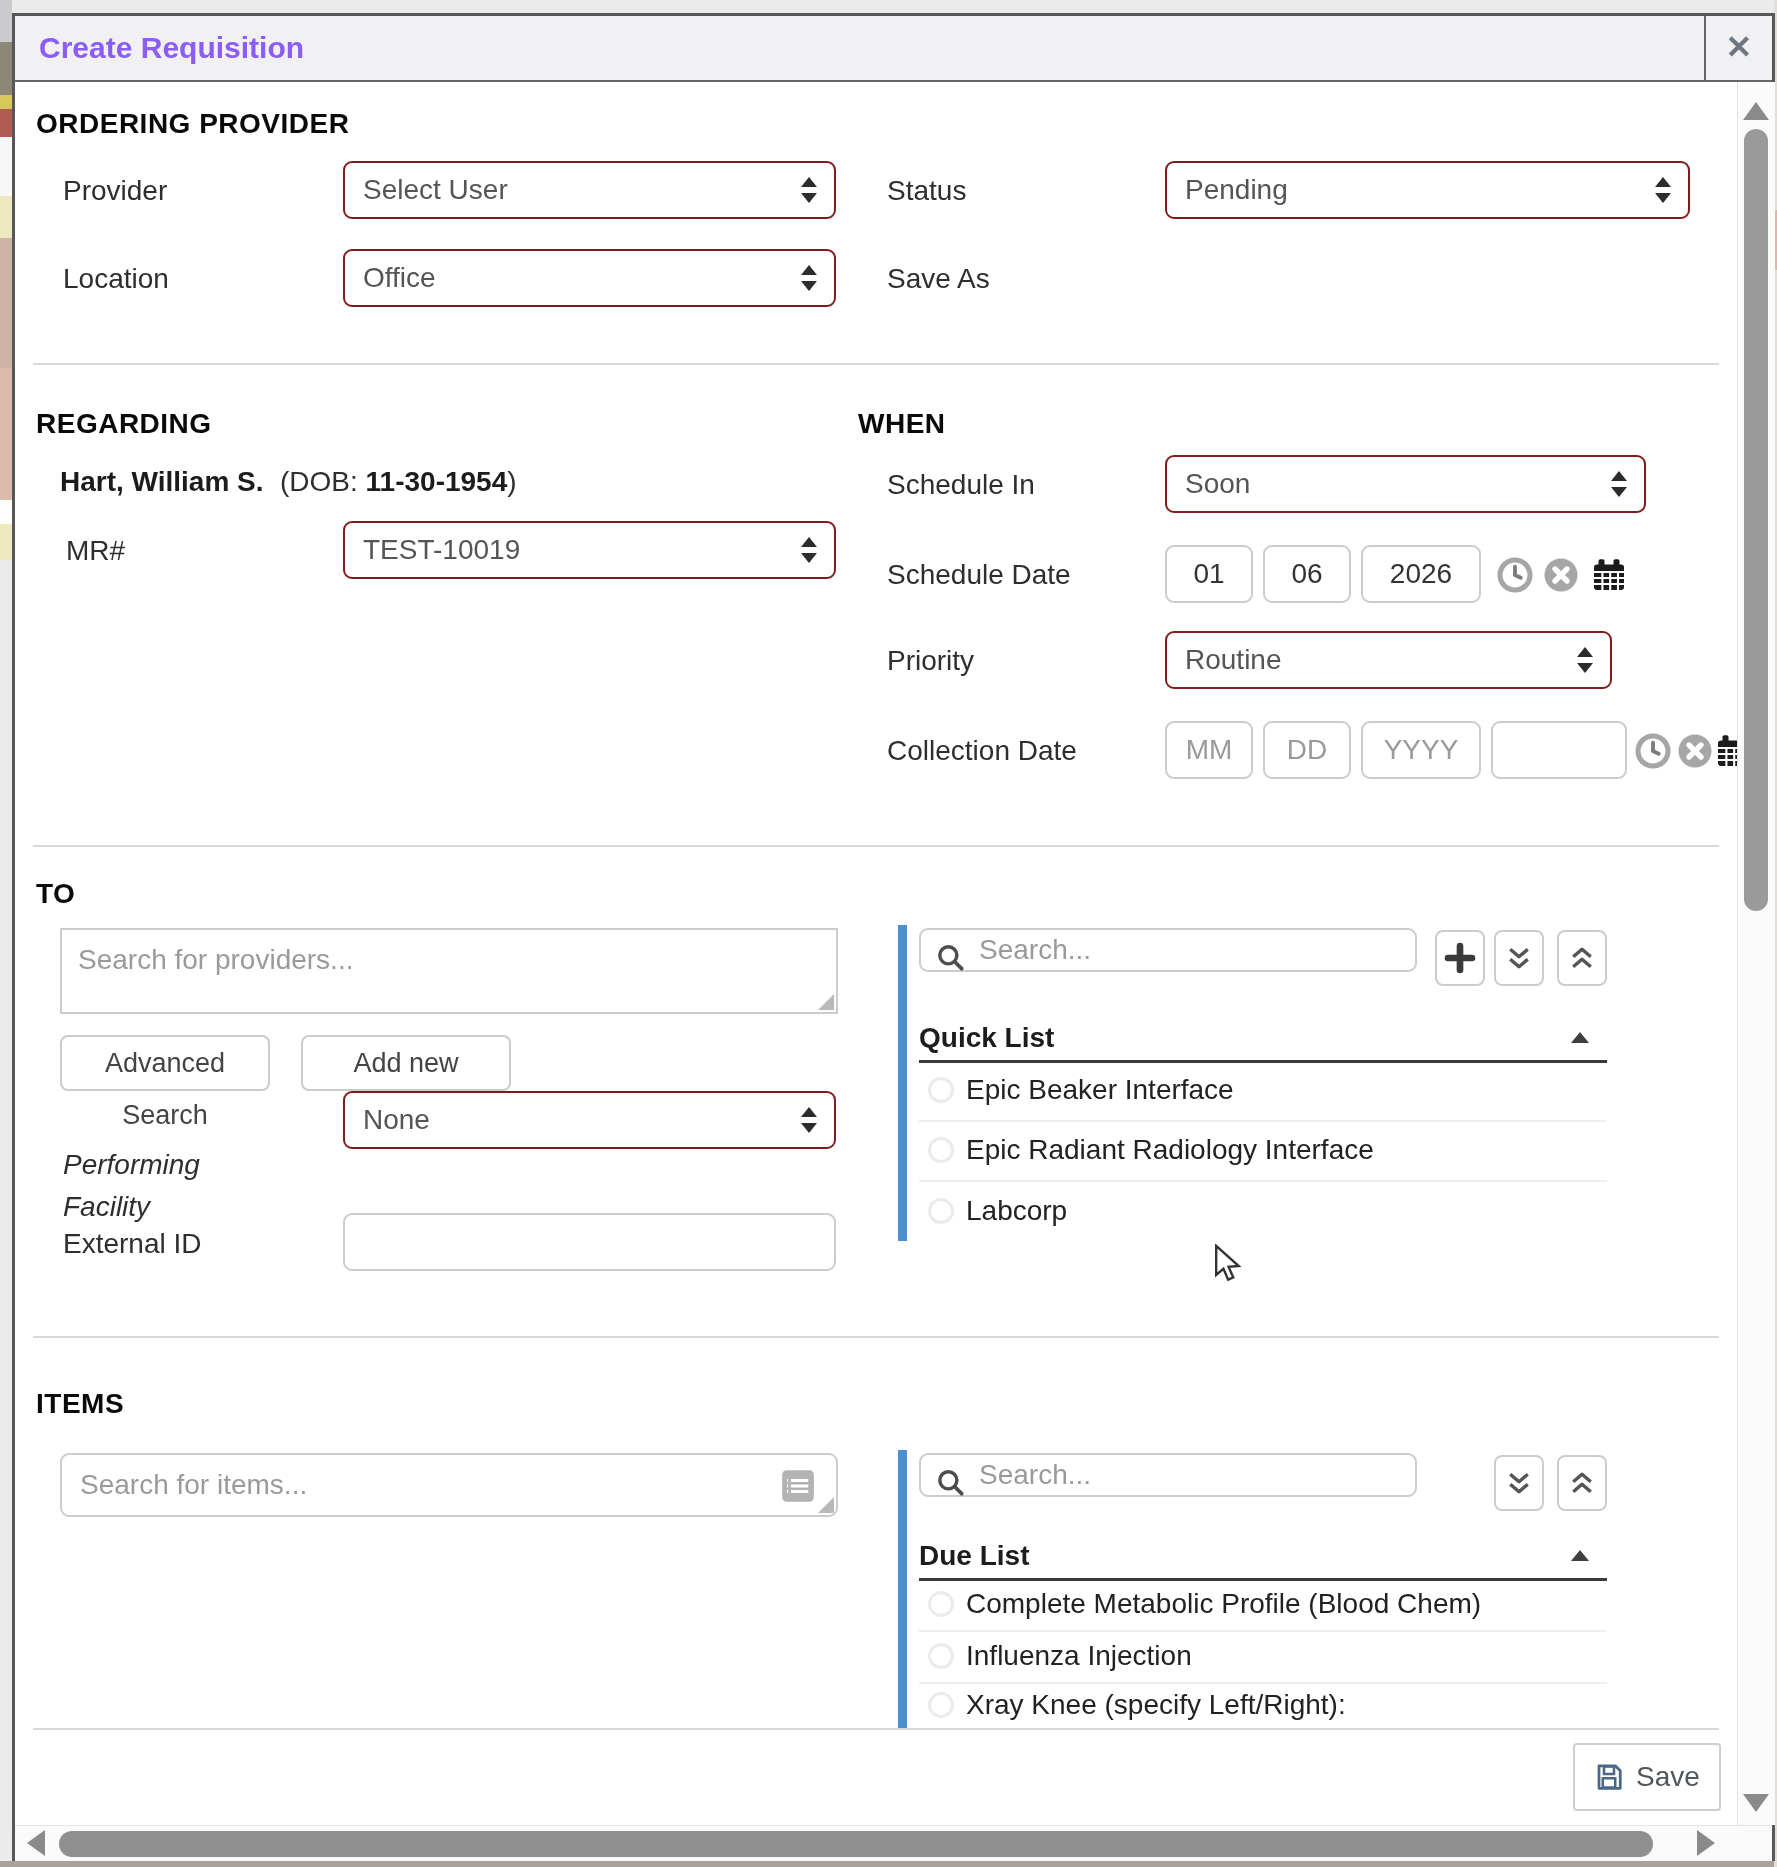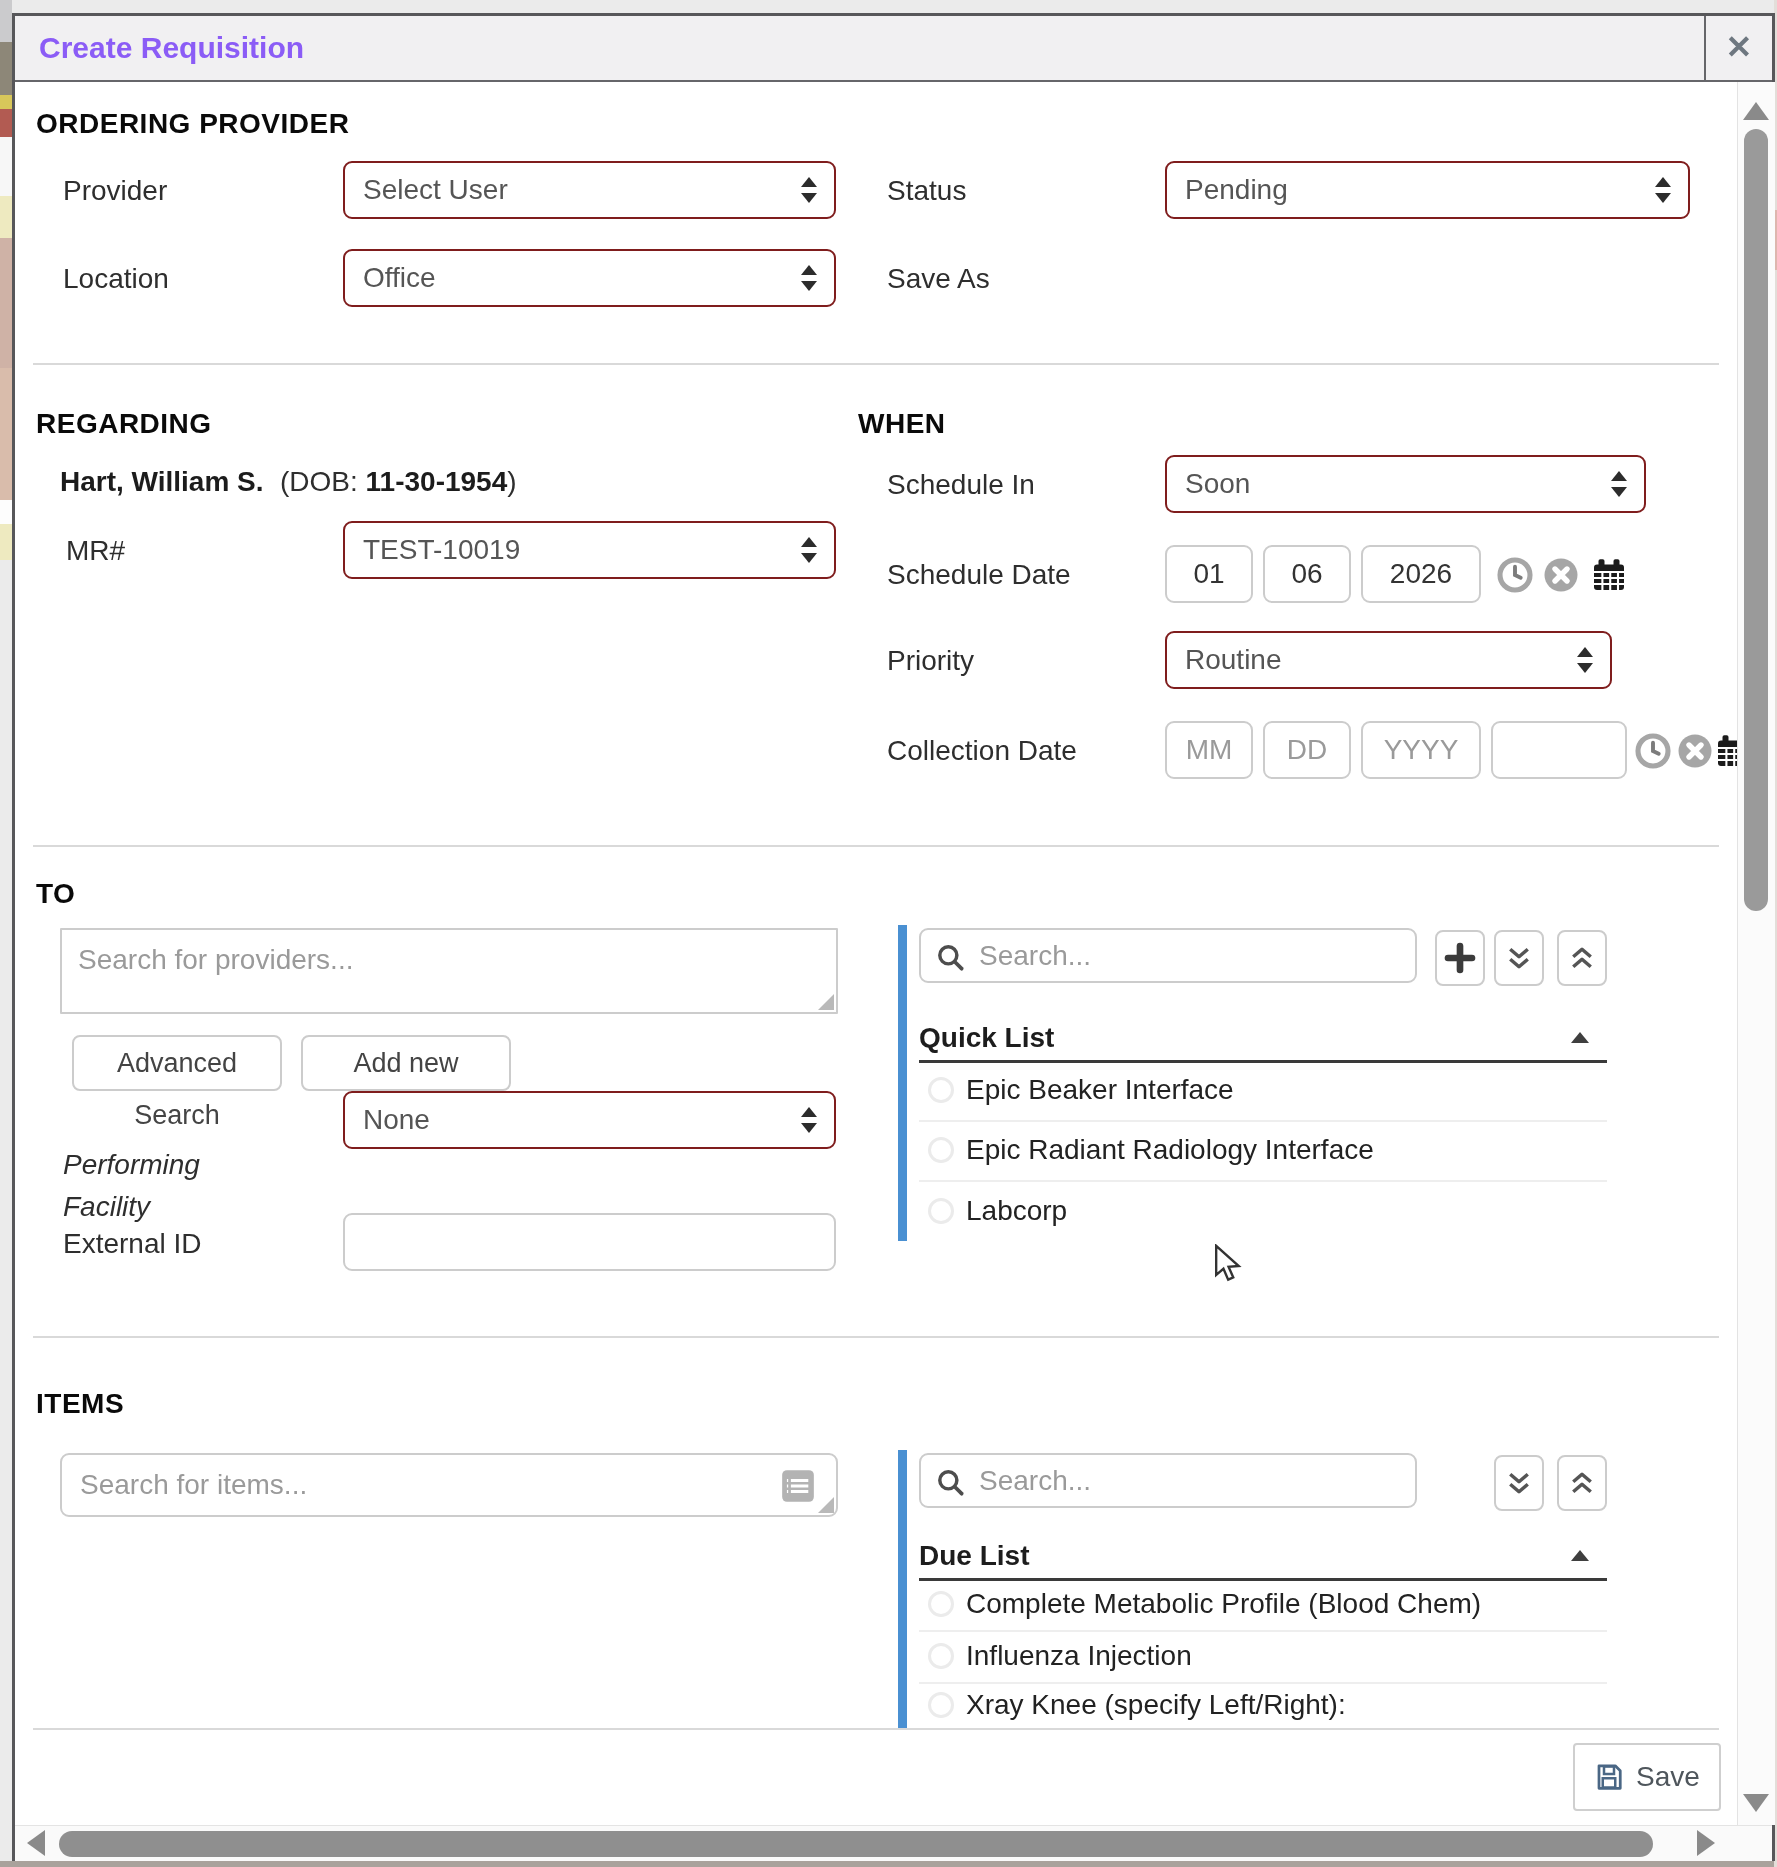--- a/index.html
+++ b/index.html
@@ -40,21 +40,21 @@
   .ta{position:absolute;border:2px solid #ccc;border-radius:1px;box-sizing:border-box;font-size:28px;
       color:#333;font-family:"Liberation Sans",sans-serif;outline:none;padding:14px 16px;resize:none;background:#fff;}
   .ta::placeholder,.inp::placeholder{color:#9a9a9a;}
   .grip{position:absolute;width:0;height:0;border-left:16px solid transparent;border-bottom:16px solid #b9b9b9;}
 
   .btn{position:absolute;height:56px;background:#fff;border:2px solid #ccc;border-radius:8px;
        box-sizing:border-box;font-size:27px;color:#444;text-align:center;line-height:52px;cursor:pointer;}
   .panelbtn{position:absolute;width:50px;height:56px;background:#fff;border:2px solid #ccc;border-radius:8px;
             box-sizing:border-box;display:flex;align-items:center;justify-content:center;cursor:pointer;}
   .bluebar{position:absolute;width:9px;background:#4a90d2;}
-  .psearch{position:absolute;height:55px;border:2px solid #ccc;border-radius:9px;box-sizing:border-box;
+  .psearch{position:absolute;height:44px;border:2px solid #ccc;border-radius:9px;box-sizing:border-box;
            background:#fff;}
   .psearch input{position:absolute;left:56px;top:2px;right:10px;bottom:2px;border:none;outline:none;
                  font-size:28px;color:#333;font-family:"Liberation Sans",sans-serif;background:transparent;width:calc(100% - 70px);}
   .psearch input::placeholder{color:#9a9a9a;}
   .magwrap{position:absolute;left:14px;top:12px;}
   .plheader{position:absolute;font-size:28px;font-weight:bold;color:#1d1d1d;}
   .pltri{position:absolute;width:0;height:0;border-left:9px solid transparent;border-right:9px solid transparent;
          border-bottom:11px solid #3f3f3f;}
   .plline{position:absolute;border-top:3px solid #3a3a3a;height:0;}
   .plrow{position:absolute;box-sizing:border-box;}
@@ -209,21 +209,21 @@
       </svg>
   </div>
 
   <div class="hr" style="left:18px;top:829px;width:1686px;"></div>
 
   <div class="h1s" style="left:21px;top:862px;">TO</div>
 
   <textarea class="ta" style="left: 45px; top: 912px; width: 778px; height: 86px;" placeholder="Search for providers..."></textarea>
   <span class="grip" style="left:803px;top:978px;"></span>
 
-  <div class="btn" style="left:45px;top:1019px;width:210px;margin-left:12px;">Advanced Search</div>
+  <div class="btn" style="left:45px;top:1019px;width:210px;">Advanced Search</div>
   <div class="btn" style="left:286px;top:1019px;width:210px;">Add new provider</div>
 
   <div class="lbl" style="left:48px;top:1128px;line-height:42px;font-style:italic;">
     <div>Performing</div>
     <div>Facility</div>
   </div>
   <div class="sel" style="left:328px;top:1075px;width:493px;">
     <span>None</span>
     <span class="arr"></span>
   </div>

